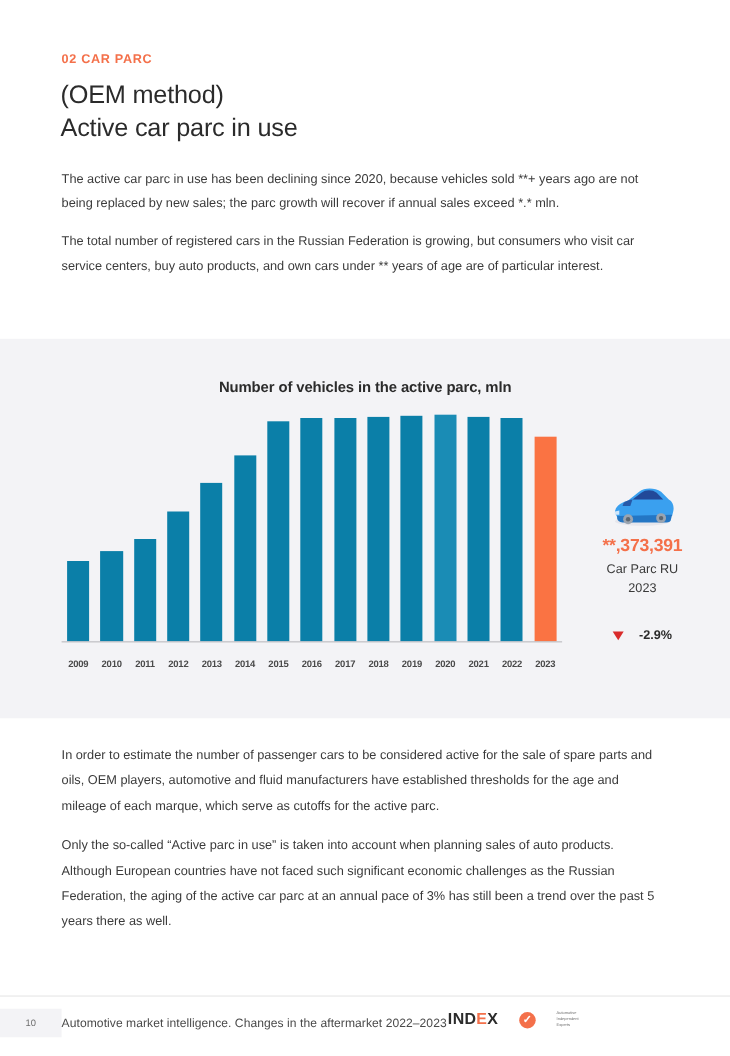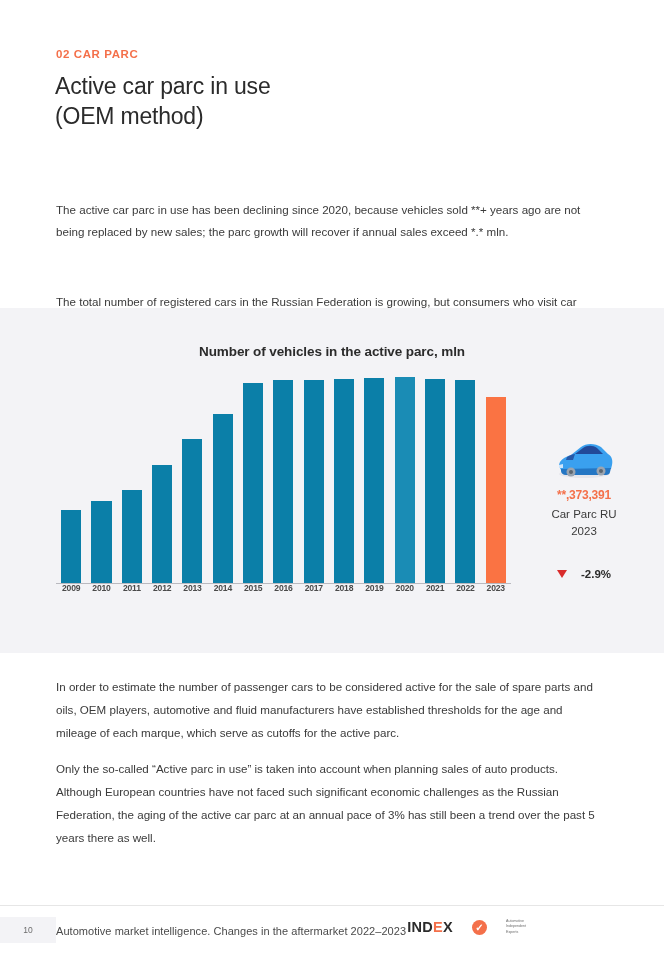--- a/index.html
+++ b/index.html
@@ -22,21 +22,20 @@
     font-size: 23px; font-weight: normal; line-height: 1.3;
     color: #2b2b2b; letter-spacing: -0.2px;
   }
   .title .ln { display: block; }
 
   
   .intro { position: absolute; left: 56px; top: 152px; width: 548px; }
   .intro p {
     font-size: 11.6px; line-height: 1.92; color: #3a3a3a;
     margin-bottom: 12px;
-    margin-top: 47px;
   }
 
   
   .chart-band {
     position: absolute; left: 0; top: 308px; width: 664px; height: 345px;
     background: #f3f3f6;
   }
   .chart-title {
     position: absolute; left: 0; top: 36px; width: 664px;
     text-align: center; font-size: 13.5px; font-weight: bold; color: #2b2b2b;
@@ -50,32 +49,32 @@
     position: absolute; left: 0; bottom: 9px; width: 455px; height: 200px;
     display: flex; align-items: flex-end; gap: 0;
   }
   .barwrap { flex: 1 1 0; display: flex; justify-content: center; align-items: flex-end; height: 100%; }
   .bar { width: 66%; border-radius: 0; }
   .axis-line {
     position: absolute; left: 0; bottom: 8px; width: 455px; height: 1.5px;
     background: #b9b9bf;
   }
   .xlabels {
-    position: absolute; left: 56px; top: 275px; width: 455px;
+    position: absolute; left: 56px; top: 290px; width: 455px;
     display: flex;
   }
   .xlabels span {
     flex: 1 1 0; text-align: center;
     font-size: 8.6px; color: #4a4a4a; font-weight: bold; letter-spacing: -0.2px;
   }
 
   
   .stat { position: absolute; left: 518px; top: 130px; width: 132px; text-align: center; }
   .car-icon { display: block; margin: 0 auto 8px; }
-  .stat-value { font-size: 12px; font-weight: bold; color: #f4704a; letter-spacing: -0.2px; }
+  .stat-value { font-size: 16px; font-weight: bold; color: #f4704a; letter-spacing: -0.2px; }
   .stat-label { font-size: 11.5px; color: #3a3a3a; line-height: 1.45; margin-top: 4px; }
   .stat-delta {
     margin-top: 29px; font-size: 11.5px; font-weight: bold; color: #2b2b2b;
     display: flex; align-items: center; justify-content: center; gap: 14px;
   }
   .tri-down {
     width: 0; height: 0; border-left: 5px solid transparent;
     border-right: 5px solid transparent; border-top: 8px solid #d92b2b;
   }
 
@@ -107,22 +106,22 @@
   .logo-sub { font-size: 3.6px; color: #6d6d6d; line-height: 1.5; text-align: left; }
 </style>
 </head>
 <body>
 
 <div class="page">
 
   <div class="eyebrow">02 CAR PARC</div>
 
   <div class="title">
+    <span class="ln">(OEM method)</span>
     <span class="ln">Active car parc in use</span>
-    <span class="ln">(OEM method)</span>
   </div>
 
   <div class="intro">
     <p>The active car parc in use has been declining since 2020, because vehicles sold **+ years ago are not being replaced by new sales; the parc growth will recover if annual sales exceed *.* mln.</p>
     <p>The total number of registered cars in the Russian Federation is growing, but consumers who visit car service centers, buy auto products, and own cars under ** years of age are of particular interest.</p>
   </div>
 
   <div class="chart-band">
     <div class="chart-title">Number of vehicles in the active parc, mln</div>
 

